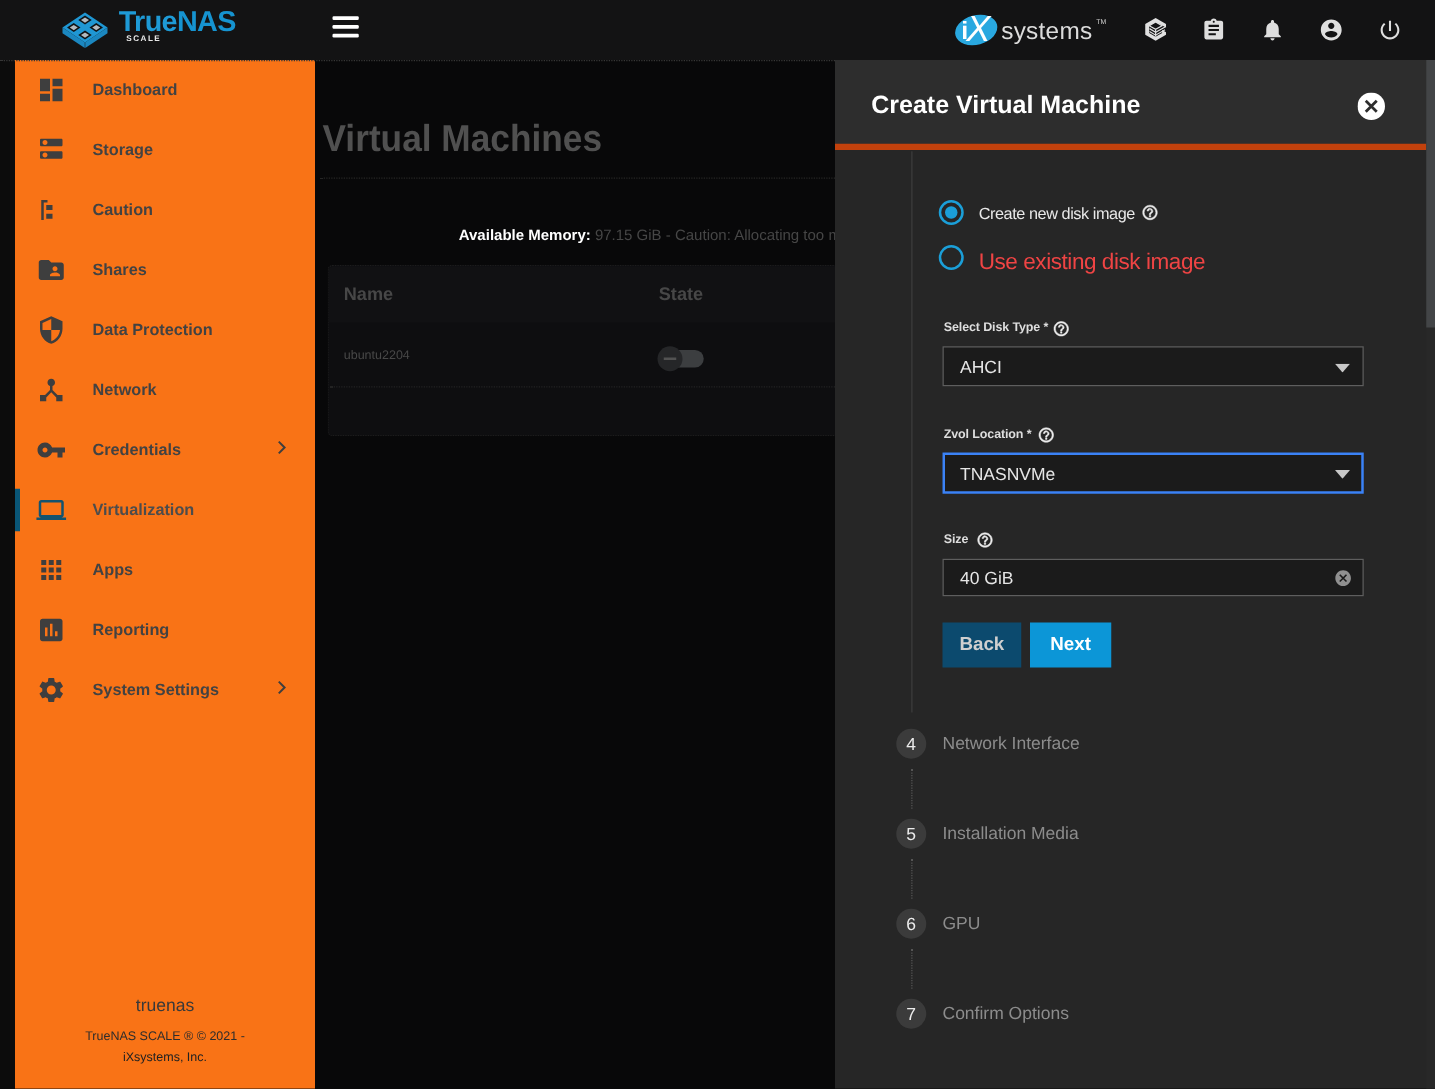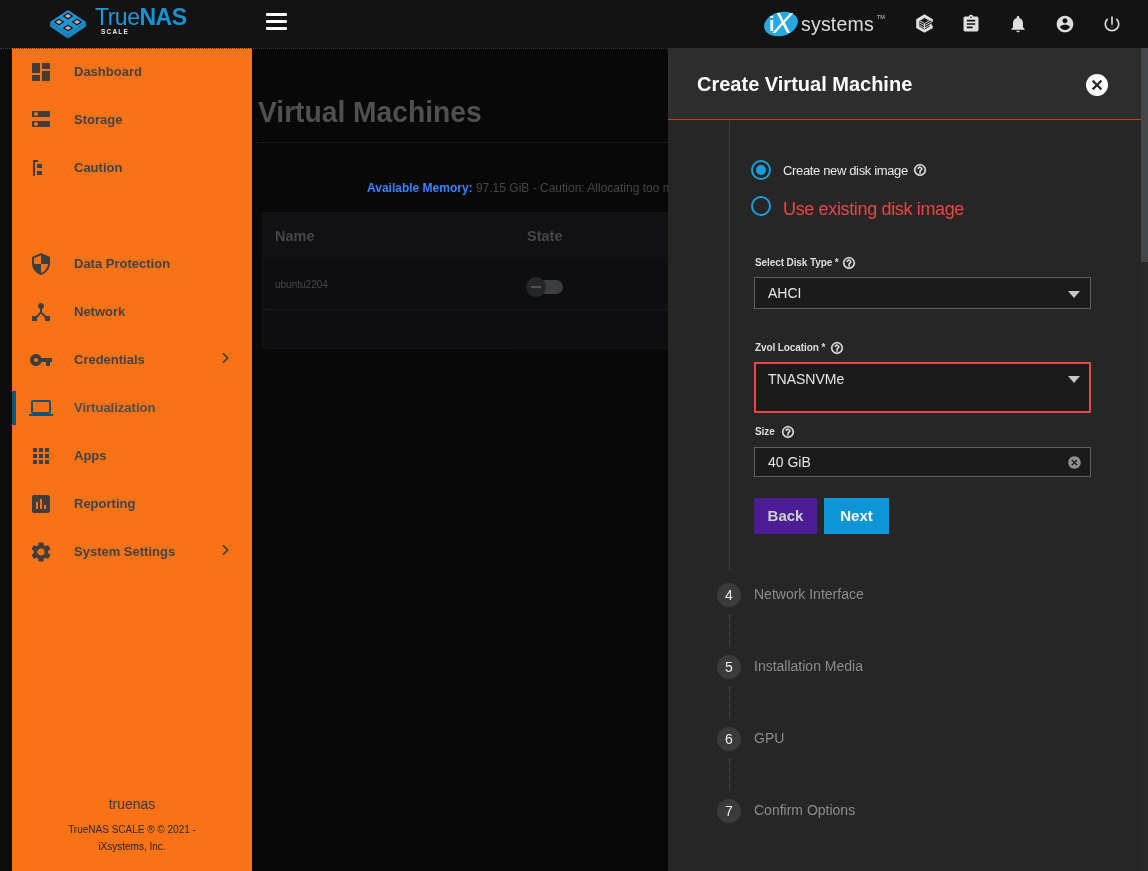--- a/index.html
+++ b/index.html
@@ -22,36 +22,36 @@
   .nav .chev { position:absolute; left:205px; top:14px; width:16px; height:16px; }
 
   
   #content { position:absolute; left:240px; top:48px; width:908px; height:823px;
     background:#080809; }
 
   
   #panel { position:absolute; left:668px; top:48px; width:480px; height:823px;
     background:#262626; z-index:60; }
   #panelhead { position:absolute; left:0; top:0; width:480px; height:72px;
-    background:#2d2d2d; border-bottom:1px solid #c2410c; }
+    background:#2d2d2d; border-bottom:5px solid #c2410c; }
   .field { position:absolute; left:86px; width:337px; height:32px;
     background:#1b1b1b; border:1px solid #5e5e5e; color:#e6e6e6; font-size:14px; }
   .flabel { position:absolute; left:87px; color:#dedede; font-size:10px; font-weight:700; letter-spacing:-0.1px; }
   .steplbl { position:absolute; left:86px; color:#8c8c8c; font-size:14px; }
   .stepc { position:absolute; left:49px; width:24px; height:24px; border-radius:50%;
     background:#3b3b3b; color:#ececec; font-size:14px; text-align:center; line-height:24px; }
 </style>
 </head>
 <body>
 <div id="stage">
   <div id="content">
 
     <div class="abs" style="left:18px; top:47px; font-size:30px; font-weight:700; color:#505050; transform:scaleX(0.94); transform-origin:left top; white-space:nowrap;">Virtual Machines</div>
     <div class="abs" style="left:16px; top:94px; width:892px; border-top:1px dotted #262626;"></div>
-    <div class="abs" style="left:127px; top:133px; font-size:12px; color:#464646; white-space:nowrap;"><b style="color:#3b82f6;">Available Memory:</b> 97.15 GiB - Caution: Allocating too much memory can slow the system or prevent VMs from running</div>
+    <div class="abs" style="left:127px; top:133px; font-size:12px; color:#464646; white-space:nowrap;"><b style="color:#ffffff;">Available Memory:</b> 97.15 GiB - Caution: Allocating too much memory can slow the system or prevent VMs from running</div>
 
     <div class="abs" style="left:22px; top:164px; width:860px; height:137px; background:#0e0e10; border-radius:4px; border:1px dotted #1d1d1d;">
       <div class="abs" style="left:0; top:0; width:100%; height:45px; background:#111113; border-radius:4px 4px 0 0;"></div>
       <div class="abs" style="left:12px; top:15px; font-size:14.5px; font-weight:700; color:#474747;">Name</div>
       <div class="abs" style="left:264px; top:15px; font-size:14.5px; font-weight:700; color:#474747;">State</div>
       <div class="abs" style="left:12px; top:66px; font-size:10px; color:#484848;">ubuntu2204</div>
 
       <div class="abs" style="left:267px; top:67px; width:33px; height:14px; background:#3c3e40; border-radius:7px;"></div>
       <div class="abs" style="left:263px; top:64px; width:20px; height:20px; background:#252628; border-radius:50%;"></div>
       <div class="abs" style="left:268px; top:73px; width:10px; height:2px; background:#525252;"></div>
@@ -69,20 +69,26 @@
       <svg class="ic" viewBox="0 0 24 24" fill="#3e3e3e">
           <path d="M20 13H4c-.55 0-1 .45-1 1v4c0 .55.45 1 1 1h16c.55 0 1-.45 1-1v-4c0-.55-.45-1-1-1zM7 18c-1.1 0-2-.9-2-2s.9-2 2-2 2 .9 2 2-.9 2-2 2zM20 3H4c-.55 0-1 .45-1 1v4c0 .55.45 1 1 1h16c.55 0 1-.45 1-1V4c0-.55-.45-1-1-1zM7 8c-1.1 0-2-.9-2-2s.9-2 2-2 2 .9 2 2-.9 2-2 2z"></path>
         </svg>
       <div class="tx">Storage</div>
     </div>
     <div class="nav" style="top:96px;">
       <svg class="ic" viewBox="0 0 24 24" fill="#3e3e3e">
           <path d="M4 4h2v16H4z M4 4h5v2H4z M8 8h5v4h-5z M8 15h5v4h-5z"></path>
         </svg>
       <div class="tx">Caution</div>
+    </div>
+    <div class="nav" style="top:144px;">
+      <svg class="ic" viewBox="0 0 24 24" fill="#3e3e3e">
+          <path d="M20 6h-8l-2-2H4c-1.1 0-1.99.9-1.99 2L2 18c0 1.1.9 2 2 2h16c1.1 0 2-.9 2-2V8c0-1.1-.9-2-2-2zm-5 3c1.1 0 2 .9 2 2s-.9 2-2 2-2-.9-2-2 .9-2 2-2zm4 8h-8v-1c0-1.33 2.67-2 4-2s4 .67 4 2v1z"></path>
+        </svg>
+      <div class="tx">Shares</div>
     </div>
     <div class="nav" style="top:192px;">
       <svg class="ic" viewBox="0 0 24 24" fill="#3e3e3e">
           <path d="M12 1L3 5v6c0 5.55 3.84 10.74 9 12 5.16-1.26 9-6.45 9-12V5l-9-4zm0 10.99h7c-.53 4.12-3.28 7.79-7 8.94V12H5V6.3l7-3.11v8.8z"></path>
         </svg>
       <div class="tx">Data Protection</div>
     </div>
     <div class="nav" style="top:240px;padding-left:40px;">
       <svg class="ic" viewBox="0 0 24 24" fill="#3e3e3e">
           <path d="M17 16l-4-4V8.82C14.16 8.4 15 7.3 15 6c0-1.66-1.34-3-3-3S9 4.34 9 6c0 1.3.84 2.4 2 2.82V12l-4 4H3v5h5v-3.05l4-4.2 4 4.2V21h5v-5h-4z"></path>
@@ -143,21 +149,21 @@
         <path d="M29 9.4 L34.4 13 L29 16.6 L23.6 13 Z"></path>
         <path d="M20 15.4 L25.4 19 L20 22.6 L14.6 19 Z"></path>
       </g>
       <g fill="#b2b9bf">
         <path d="M20 4.9 L23.2 7 L20 9.1 L16.8 7 Z"></path>
         <path d="M11 10.9 L14.2 13 L11 15.1 L7.8 13 Z"></path>
         <path d="M29 10.9 L32.2 13 L29 15.1 L25.8 13 Z"></path>
         <path d="M20 16.9 L23.2 19 L20 21.1 L16.8 19 Z"></path>
       </g>
     </svg>
-    <div class="abs" style="left:95px; top:4px; font-size:23px; letter-spacing:-0.5px; color:#1e9ad6;"><span style="font-weight:400;">True</span><span style="font-weight:700; color:#1693d0;">NAS</span></div>
+    <div class="abs" style="left:95px; top:4px; font-size:23px; letter-spacing:-0.5px; color:#1e9ad6;"><span style="font-weight:700;">True</span><span style="font-weight:700; color:#1693d0;">NAS</span></div>
     <div class="abs" style="left:101px; top:28px; font-size:6.5px; color:#e8e8e8; letter-spacing:1.2px; font-weight:700;">SCALE</div>
 
     <div class="abs" style="left:266px; top:13px; width:21px; height:2.6px; background:#fff; border-radius:1px;"></div>
     <div class="abs" style="left:266px; top:20px; width:21px; height:2.6px; background:#fff; border-radius:1px;"></div>
     <div class="abs" style="left:266px; top:27px; width:21px; height:2.6px; background:#fff; border-radius:1px;"></div>
 
     <svg class="abs" style="left:760px; top:7px;" width="125" height="34" viewBox="0 0 125 34">
       <ellipse cx="21" cy="17" rx="17.2" ry="11.8" fill="#29a8e0" transform="rotate(-15 21 17)"></ellipse>
       <text x="9" y="24" font-size="20" fill="#fff" font-weight="700" font-family="Liberation Sans">i</text>
       <text x="13" y="26" font-size="29" fill="#fff" font-style="italic" font-family="Liberation Sans">X</text>
@@ -220,39 +226,39 @@
       <div class="abs" style="left:13px; top:7px;">AHCI</div>
       <svg class="abs" style="left:313px; top:13px;" width="12" height="7" viewBox="0 0 12 7">
           <path d="M0 0 L12 0 L6 7 Z" fill="#c8c8c8"></path>
         </svg>
     </div>
 
     <div class="abs flabel" style="top:294px;">Zvol Location *</div>
     <svg class="abs" style="left:162px; top:293px;" width="14" height="14" viewBox="0 0 24 24" fill="#ededed" stroke="#ededed" stroke-width="0.7">
         <path d="M11 18h2v-2h-2v2zm1-16C6.48 2 2 6.48 2 12s4.48 10 10 10 10-4.48 10-10S17.52 2 12 2zm0 18c-4.41 0-8-3.59-8-8s3.59-8 8-8 8 3.59 8 8-3.59 8-8 8zm0-14c-2.21 0-4 1.79-4 4h2c0-1.1.9-2 2-2s2 .9 2 2c0 2-3 1.75-3 5h2c0-2.25 3-2.5 3-4.5 0-2.21-1.79-4-4-4z"></path>
       </svg>
-    <div class="field" style="top:314px; border:2px solid #ef4444; height:51px;">
+    <div class="field" style="top:314px; border:2px solid #3b82f6; height:33px;">
       <div class="abs" style="left:12px; top:7px;">TNASNVMe</div>
       <svg class="abs" style="left:312px; top:12px;" width="12" height="7" viewBox="0 0 12 7">
           <path d="M0 0 L12 0 L6 7 Z" fill="#c8c8c8"></path>
         </svg>
     </div>
 
     <div class="abs flabel" style="top:378px;">Size</div>
     <svg class="abs" style="left:113px; top:377px;" width="14" height="14" viewBox="0 0 24 24" fill="#ededed" stroke="#ededed" stroke-width="0.7">
         <path d="M11 18h2v-2h-2v2zm1-16C6.48 2 2 6.48 2 12s4.48 10 10 10 10-4.48 10-10S17.52 2 12 2zm0 18c-4.41 0-8-3.59-8-8s3.59-8 8-8 8 3.59 8 8-3.59 8-8 8zm0-14c-2.21 0-4 1.79-4 4h2c0-1.1.9-2 2-2s2 .9 2 2c0 2-3 1.75-3 5h2c0-2.25 3-2.5 3-4.5 0-2.21-1.79-4-4-4z"></path>
       </svg>
     <div class="field" style="top:399px; height:30px;">
       <div class="abs" style="left:13px; top:6px;">40 GiB</div>
       <svg class="abs" style="left:312px; top:7px;" width="15" height="15" viewBox="0 0 24 24" fill="#909090">
           <path d="M12 2C6.47 2 2 6.47 2 12s4.47 10 10 10 10-4.47 10-10S17.53 2 12 2zm5 13.59L15.59 17 12 13.41 8.41 17 7 15.59 10.59 12 7 8.41 8.41 7 12 10.59 15.59 7 17 8.41 13.41 12 17 15.59z"></path>
         </svg>
     </div>
 
-    <div class="abs" style="left:86px; top:450px; width:63px; height:36px; background:#4c1d95; color:#cfcfcf; font-weight:700; font-size:15px; text-align:center; line-height:36px;">Back</div>
+    <div class="abs" style="left:86px; top:450px; width:63px; height:36px; background:#0c4a6e; color:#cfcfcf; font-weight:700; font-size:15px; text-align:center; line-height:36px;">Back</div>
     <div class="abs" style="left:156px; top:450px; width:65px; height:36px; background:#0c96d7; color:#fff; font-weight:700; font-size:15px; text-align:center; line-height:36px;">Next</div>
 
     <div class="stepc" style="top:535px;">4</div>
     <div class="steplbl" style="top:538px;">Network Interface</div>
     <div class="stepc" style="top:607px;">5</div>
     <div class="steplbl" style="top:610px;">Installation Media</div>
     <div class="stepc" style="top:679px;">6</div>
     <div class="steplbl" style="top:682px;">GPU</div>
     <div class="stepc" style="top:751px;">7</div>
     <div class="steplbl" style="top:754px;">Confirm Options</div>

